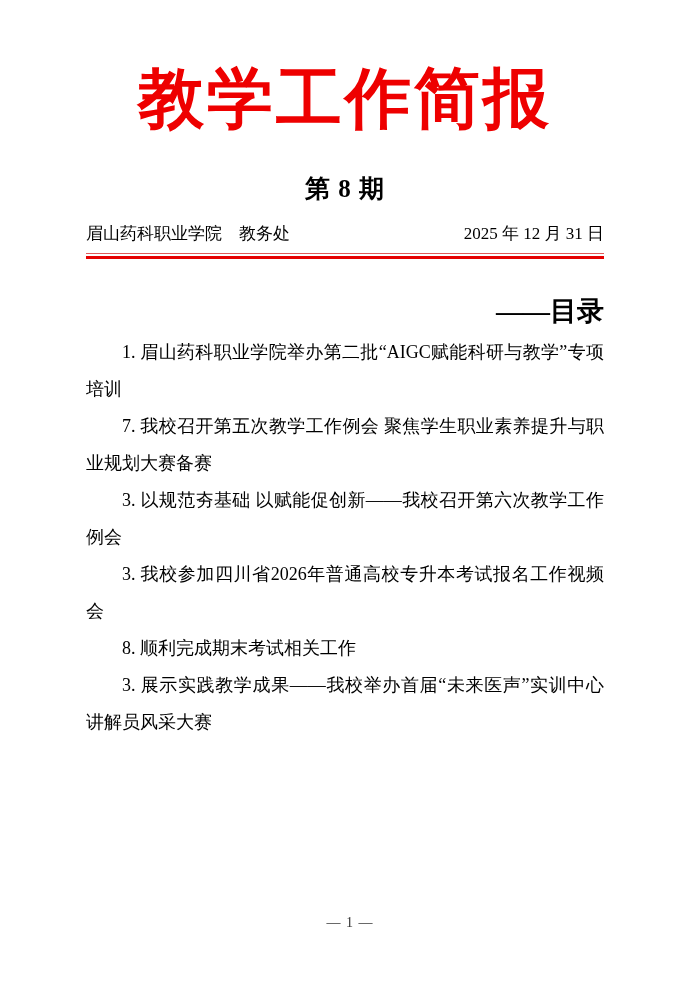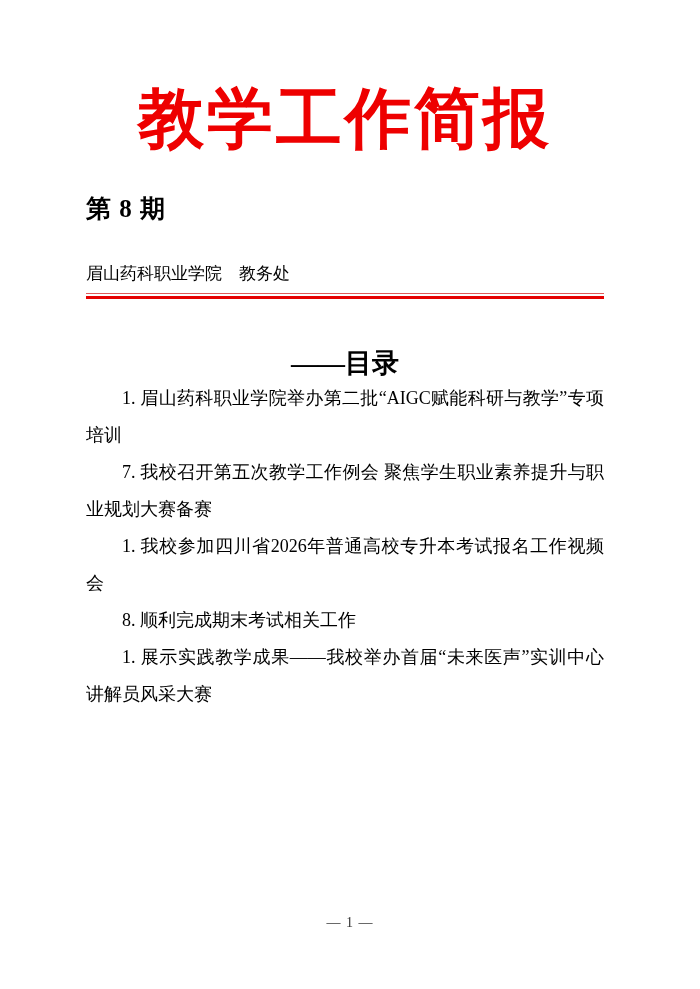--- a/index.html
+++ b/index.html
@@ -13,59 +13,60 @@
     height: 989px;
     margin: 0 auto;
     background: #ffffff;
     box-sizing: border-box;
     padding: 0 96px 0 86px;
     font-family: "Liberation Serif", "DejaVu Serif", serif;
     color: #000000;
     overflow: hidden;
   }
   .doc-title {
-    margin-top: 76px;
+    margin-top: 56px;
     text-align: center;
     color: var(--title-red, #ee0000);
     font-size: 66px;
     font-weight: bold;
     letter-spacing: 3px;
     line-height: 1.3;
     white-space: nowrap;
   }
   .issue-label {
     margin-top: 32px;
-    text-align: left;
+    text-align: center;
     font-size: 25px;
     font-weight: bold;
     line-height: 1.2;
     letter-spacing: 1px;
   }
   .masthead-row {
     display: flex;
     justify-content: space-between;
-    margin-top: 40px;
+    margin-top: 20px;
     padding-bottom: 6px;
     font-size: 17px;
     line-height: 1.2;
   }
   .red-rule {
     margin-top: 3px;
     height: 2px;
     border-top: 1px solid #e05a5a;
     border-bottom: 3px solid var(--rule-red, #e60000);
   }
   .toc-heading {
-    margin-top: 48px;
-    text-align: center;
+    margin-top: 36px;
+    text-align: right;
     font-size: 27px;
     font-weight: bold;
     line-height: 1.2;
   }
   .toc-list {
+    margin-top: 6px;
     font-size: 18px;
     line-height: 37px;
     text-align: justify;
   }
   .toc-list p {
     margin: 0;
     text-indent: 2em;
   }
   .page-footer {
     position: absolute;
@@ -82,29 +83,31 @@
 <body style="--title-red: #ee0000; --rule-red: #e60000;">
 
 <div class="page">
 
   <div class="doc-title">教学工作简报</div>
 
   <div class="issue-label">第 8 期</div>
 
   <div class="masthead-row">
     <span>眉山药科职业学院　教务处</span>
+    <span>2025 年 12 月 31 日</span>
   </div>
 
   <div class="red-rule"></div>
 
   <div class="toc-heading">——目录</div>
 
   <div class="toc-list">
     <p>1. 眉山药科职业学院举办第二批“AIGC赋能科研与教学”专项培训</p>
     <p>7. 我校召开第五次教学工作例会 聚焦学生职业素养提升与职业规划大赛备赛</p>
-    <p>1. 我校参加四川省2026年普通高校专升本考试报名工作视频会</p>
+    <p>3. 以规范夯基础 以赋能促创新——我校召开第六次教学工作例会</p>
+    <p>3. 我校参加四川省2026年普通高校专升本考试报名工作视频会</p>
     <p>8. 顺利完成期末考试相关工作</p>
-    <p>1. 展示实践教学成果——我校举办首届“未来医声”实训中心讲解员风采大赛</p>
+    <p>3. 展示实践教学成果——我校举办首届“未来医声”实训中心讲解员风采大赛</p>
   </div>
 
   <div class="page-footer">— 1 —</div>
 
 </div>
 
 </body></html>

